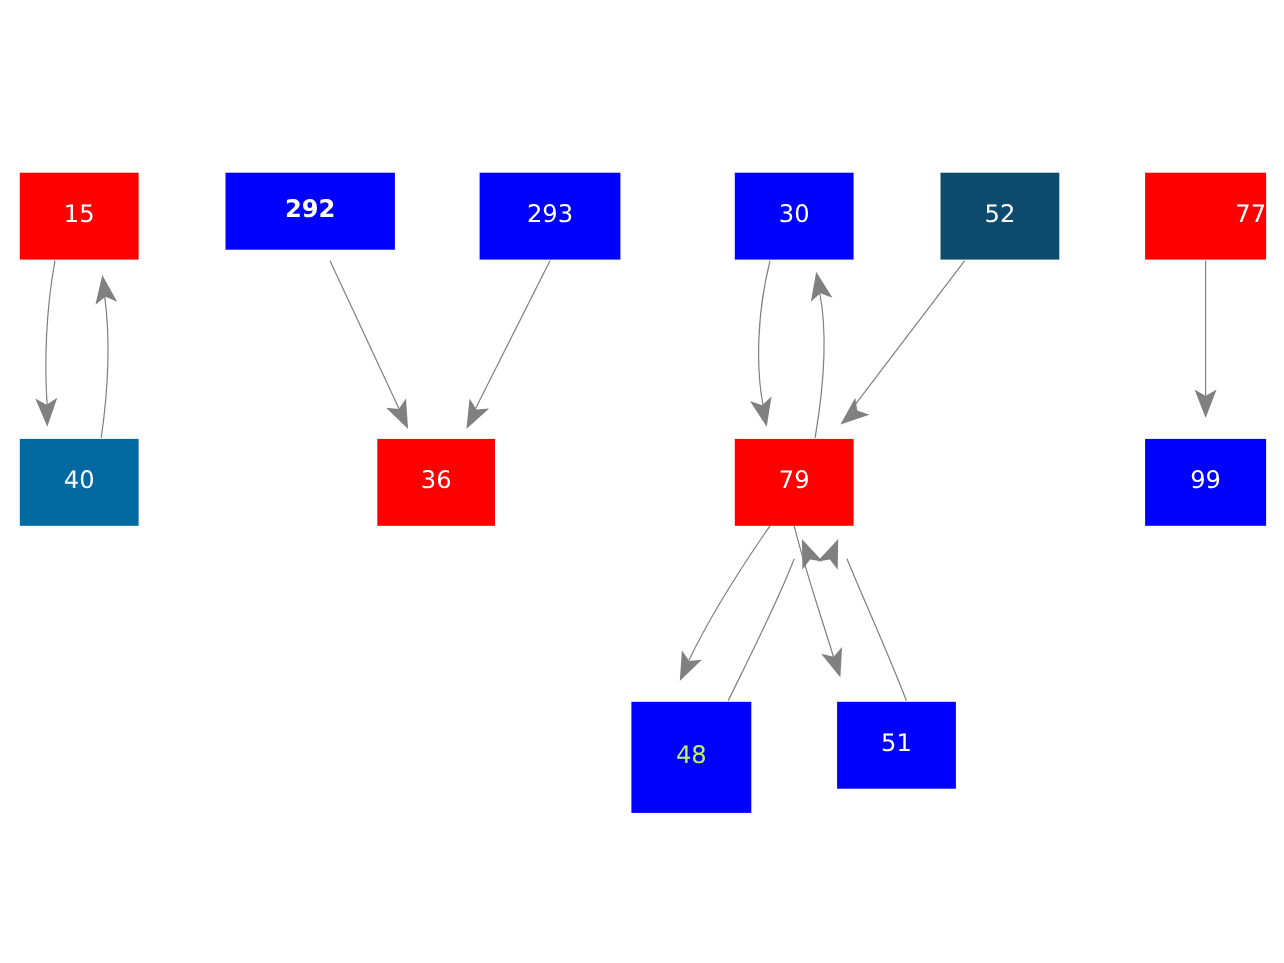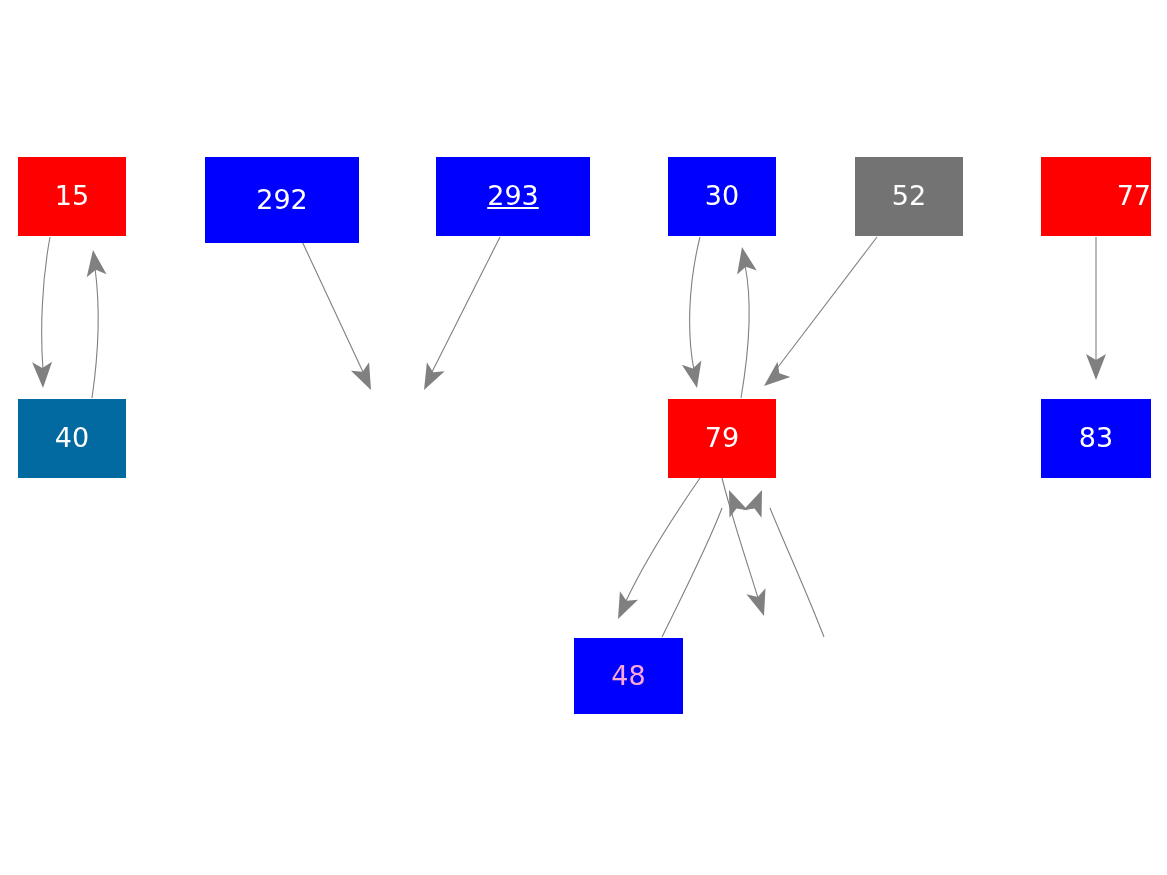--- a/index.html
+++ b/index.html
@@ -33,21 +33,21 @@
     width: 1167px;
     height: 875px;
   }
   .node {
     position: absolute;
     box-sizing: border-box;
     display: flex;
     align-items: center;
     justify-content: center;
     color: #ffffff;
-    font-size: 27px;
+    font-size: 22px;
     font-family: "DejaVu Sans", sans-serif;
     font-weight: normal;
     letter-spacing: 0px;
     line-height: 1;
     user-select: none;
   }
   .node-label {
     display: block;
     transform: translateY(-1px);
   }
@@ -117,39 +117,45 @@
       </g>
     </svg>
 
   <div id="node-layer">
       <div class="node" style="left: 18px; top: 157px; width: 108px; height: 79px; background: rgb(255, 0, 0); color: rgb(255, 255, 255);">
         <span class="node-label">15</span>
       </div>
       <div class="node" style="left: 18px; top: 399px; width: 108px; height: 79px; background: #0369a1; color: rgb(255, 255, 255);">
         <span class="node-label">40</span>
       </div>
-      <div class="node" style="left: 205px; top: 157px; width: 154px; height: 86px; background: rgb(0, 0, 255); color: rgb(255, 255, 255);">
+      <div class="node" style="left: 205px; top: 157px; width: 154px; height: 70px; background: rgb(0, 0, 255); color: rgb(255, 255, 255); font-weight: bold;">
         <span class="node-label">292</span>
       </div>
-      <div class="node" style="left: 436px; top: 157px; width: 154px; height: 79px; background: rgb(0, 0, 255); color: rgb(255, 255, 255); text-decoration: underline;">
+      <div class="node" style="left: 436px; top: 157px; width: 128px; height: 79px; background: rgb(0, 0, 255); color: rgb(255, 255, 255);">
         <span class="node-label">293</span>
+      </div>
+      <div class="node" style="left: 343px; top: 399px; width: 107px; height: 79px; background: rgb(255, 0, 0); color: rgb(255, 255, 255);">
+        <span class="node-label">36</span>
       </div>
       <div class="node" style="left: 668px; top: 157px; width: 108px; height: 79px; background: rgb(0, 0, 255); color: rgb(255, 255, 255);">
         <span class="node-label">30</span>
       </div>
-      <div class="node" style="left: 855px; top: 157px; width: 108px; height: 79px; background: #737373; color: rgb(255, 255, 255);">
+      <div class="node" style="left: 855px; top: 157px; width: 108px; height: 79px; background: #0c4a6e; color: rgb(255, 255, 255);">
         <span class="node-label">52</span>
       </div>
       <div class="node" style="left: 668px; top: 399px; width: 108px; height: 79px; background: rgb(255, 0, 0); color: #ffffff;">
         <span class="node-label">79</span>
       </div>
-      <div class="node" style="left: 574px; top: 638px; width: 109px; height: 76px; background: rgb(0, 0, 255); color: #f9a8d4;">
+      <div class="node" style="left: 574px; top: 638px; width: 109px; height: 101px; background: rgb(0, 0, 255); color: #bef264;">
         <span class="node-label">48</span>
+      </div>
+      <div class="node" style="left: 761px; top: 638px; width: 108px; height: 79px; background: rgb(0, 0, 255); color: rgb(255, 255, 255);">
+        <span class="node-label">51</span>
       </div>
       <div class="node" style="left: 1041px; top: 157px; width: 110px; height: 79px; background: rgb(255, 0, 0); color: rgb(255, 255, 255); justify-content: flex-end;">
         <span class="node-label">77</span>
       </div>
       <div class="node" style="left: 1041px; top: 399px; width: 110px; height: 79px; background: rgb(0, 0, 255); color: rgb(255, 255, 255);">
-        <span class="node-label">83</span>
+        <span class="node-label">99</span>
       </div>
     </div>
 
 </div>
 
 </body></html>

